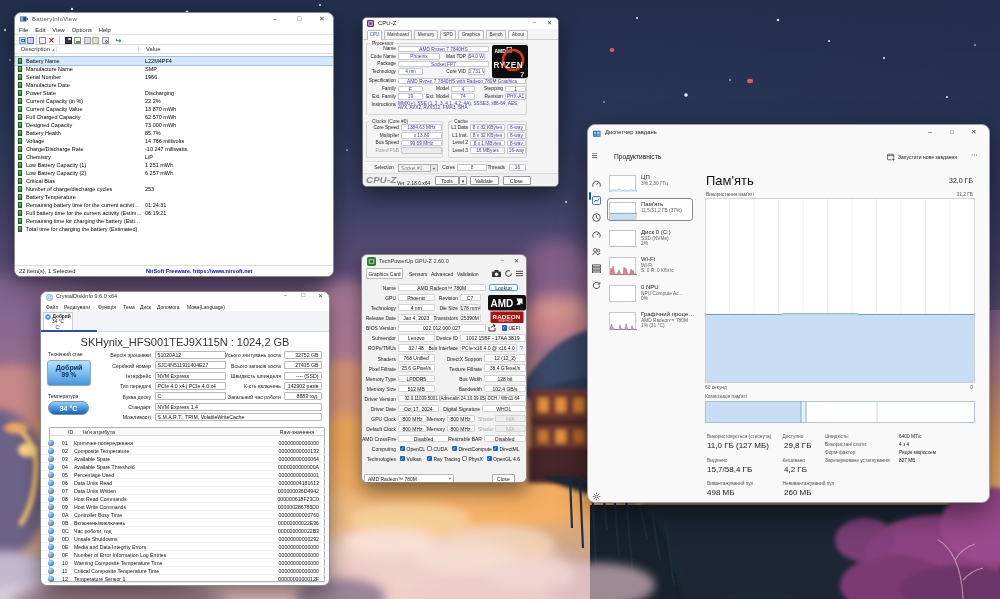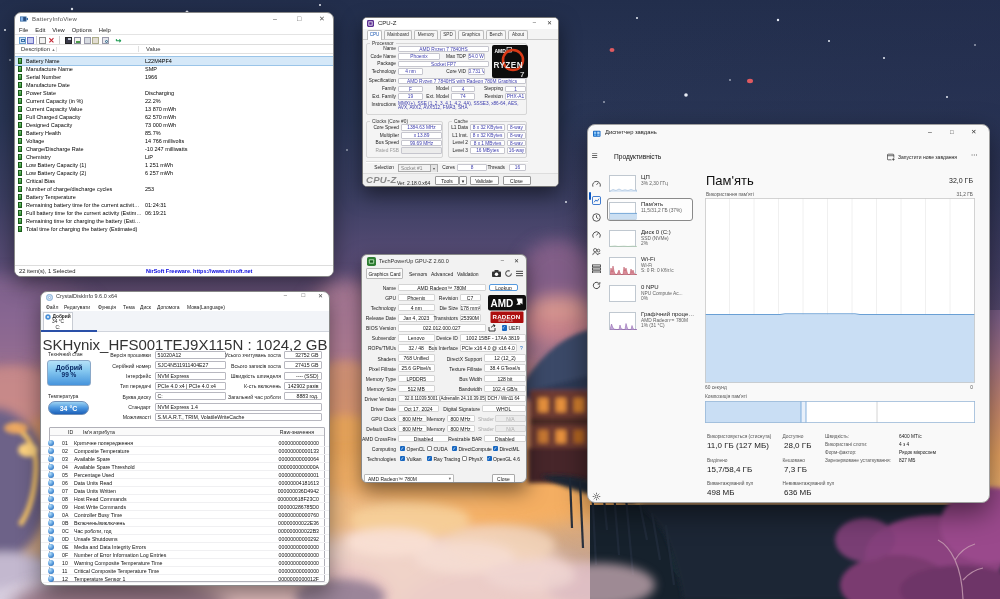--- a/index.html
+++ b/index.html
@@ -662,21 +662,21 @@
       <svg width="6" height="6" viewBox="0 0 10 10" style="position:absolute;left:1px;top:1px">
           <circle cx="5" cy="5" r="4.5" fill="#4a90d8"></circle>
           <circle cx="5" cy="5" r="1.5" fill="#fff"></circle>
         </svg>
       <div style="position:absolute;left:8.5px;top:0.5px;font-size:4.8px;color:#222;font-weight:bold">Добрий</div>
       <div style="position:absolute;left:0;top:6px;width:100%;text-align:center;font-size:4.8px;color:#222">34 °C</div>
       <div style="position:absolute;left:0;top:12px;width:100%;text-align:center;font-size:4.8px;color:#222">C:</div>
     </div>
     <div style="position:absolute;left:0px;top:38px;width:56px;height:1.6px;background:#2a50a8"></div>
     <div style="position:absolute;left:0;top:0;width:100%;bottom:0">
-      <div style="position:absolute;left:0;top:44px;width:100%;text-align:center;font-size:15px;color:#333">SKHynix_HFS001TEJ9X115N : 1024,2 GB</div>
+      <div style="position:absolute;left:0;top:44px;width:100%;text-align:center;font-size:11px;color:#333">SKHynix_HFS001TEJ9X115N : 1024,2 GB</div>
       <div style="position:absolute;left:7px;top:59px;width:100px;font-size:5px;color:#222">Технічний стан</div>
       <div style="position:absolute;left:6px;top:68px;width:44px;height:26px;border:1px solid #8aa8c8;border-radius:3px;background:linear-gradient(#b4e0f8,#86c8f0 40%,#4694dc);text-align:center;color:#0a2a66">
           <div style="font-size:7px;font-weight:bold;margin-top:3px">Добрий</div>
           <div style="font-size:6.5px;font-weight:bold">99 %</div>
         </div>
       <div style="position:absolute;left:7px;top:100.5px;width:100px;font-size:5px;color:#222">Температура</div>
       <div style="position:absolute;left:7px;top:109px;width:41px;height:14px;border:1px solid #7090b8;border-radius:8px;background:linear-gradient(#9cd2f2,#4a96e0 50%,#1c60b8);text-align:center;color:#fff;font-size:7px;font-weight:bold;line-height:13px">34 °C</div>
       <div class="cd-lbl" style="left:40px;width:70px;top:60.2px">Версія прошивки</div>
       <div class="cd-f" style="left:113.5px;width:71.0px;top:59.0px">51020A12</div>
       <div class="cd-lbl" style="left:40px;width:70px;top:70.5px">Серійний номер</div>
@@ -941,29 +941,29 @@
 <rect x="0" y="0" width="96" height="22" fill="#c9def4"></rect>
 <rect x="96" y="0" width="5" height="22" fill="#e8f0fa"></rect>
 <line x1="96" y1="0" x2="96" y2="22" stroke="#699fd4" stroke-width="0.8"></line>
 <line x1="101" y1="0" x2="101" y2="22" stroke="#699fd4" stroke-width="0.8"></line>
 <line x1="172" y1="0" x2="172" y2="22" stroke="#c9c9c9" stroke-width="0.8"></line>
 <rect x="0.4" y="0.4" width="269.2" height="21.2" fill="none" stroke="#9ab8d8" stroke-width="0.8"></rect>
 </svg>
       <div class="tm-sl" style="left:119px;top:309px">Використовується (стиснута)</div>
       <div class="tm-sv" style="left:119px;top:316px">11,0 ГБ (127 МБ)</div>
       <div class="tm-sl" style="left:194.5px;top:309px">Доступно</div>
-      <div class="tm-sv" style="left:196px;top:316px">28,0 ГБ</div>
+      <div class="tm-sv" style="left:196px;top:316px">29,8 ГБ</div>
       <div class="tm-sl" style="left:119px;top:332.5px">Виділено</div>
       <div class="tm-sv" style="left:119px;top:339.5px">15,7/58,4 ГБ</div>
       <div class="tm-sl" style="left:194.5px;top:332.5px">Кешовано</div>
-      <div class="tm-sv" style="left:196px;top:339.5px">7,3 ГБ</div>
+      <div class="tm-sv" style="left:196px;top:339.5px">4,2 ГБ</div>
       <div class="tm-sl" style="left:119px;top:355.5px">Вивантажуваний пул</div>
       <div class="tm-sv" style="left:119px;top:362.5px">498 МБ</div>
       <div class="tm-sl" style="left:194.5px;top:355.5px">Невивантажуваний пул</div>
-      <div class="tm-sv" style="left:196px;top:362.5px">636 МБ</div>
+      <div class="tm-sv" style="left:196px;top:362.5px">260 МБ</div>
       <div class="tm-dl" style="top:309.2px">Швидкість:</div>
       <div class="tm-dv" style="top:309.2px">6400 МТ/с</div>
       <div class="tm-dl" style="top:317.2px">Використані слоти:</div>
       <div class="tm-dv" style="top:317.2px">4 з 4</div>
       <div class="tm-dl" style="top:325.1px">Форм-фактор:</div>
       <div class="tm-dv" style="top:325.1px">Рядок мікросхем</div>
       <div class="tm-dl" style="top:333.1px">Зарезервоване устаткування:</div>
       <div class="tm-dv" style="top:333.1px">827 МБ</div>
   </div>
 </div>

